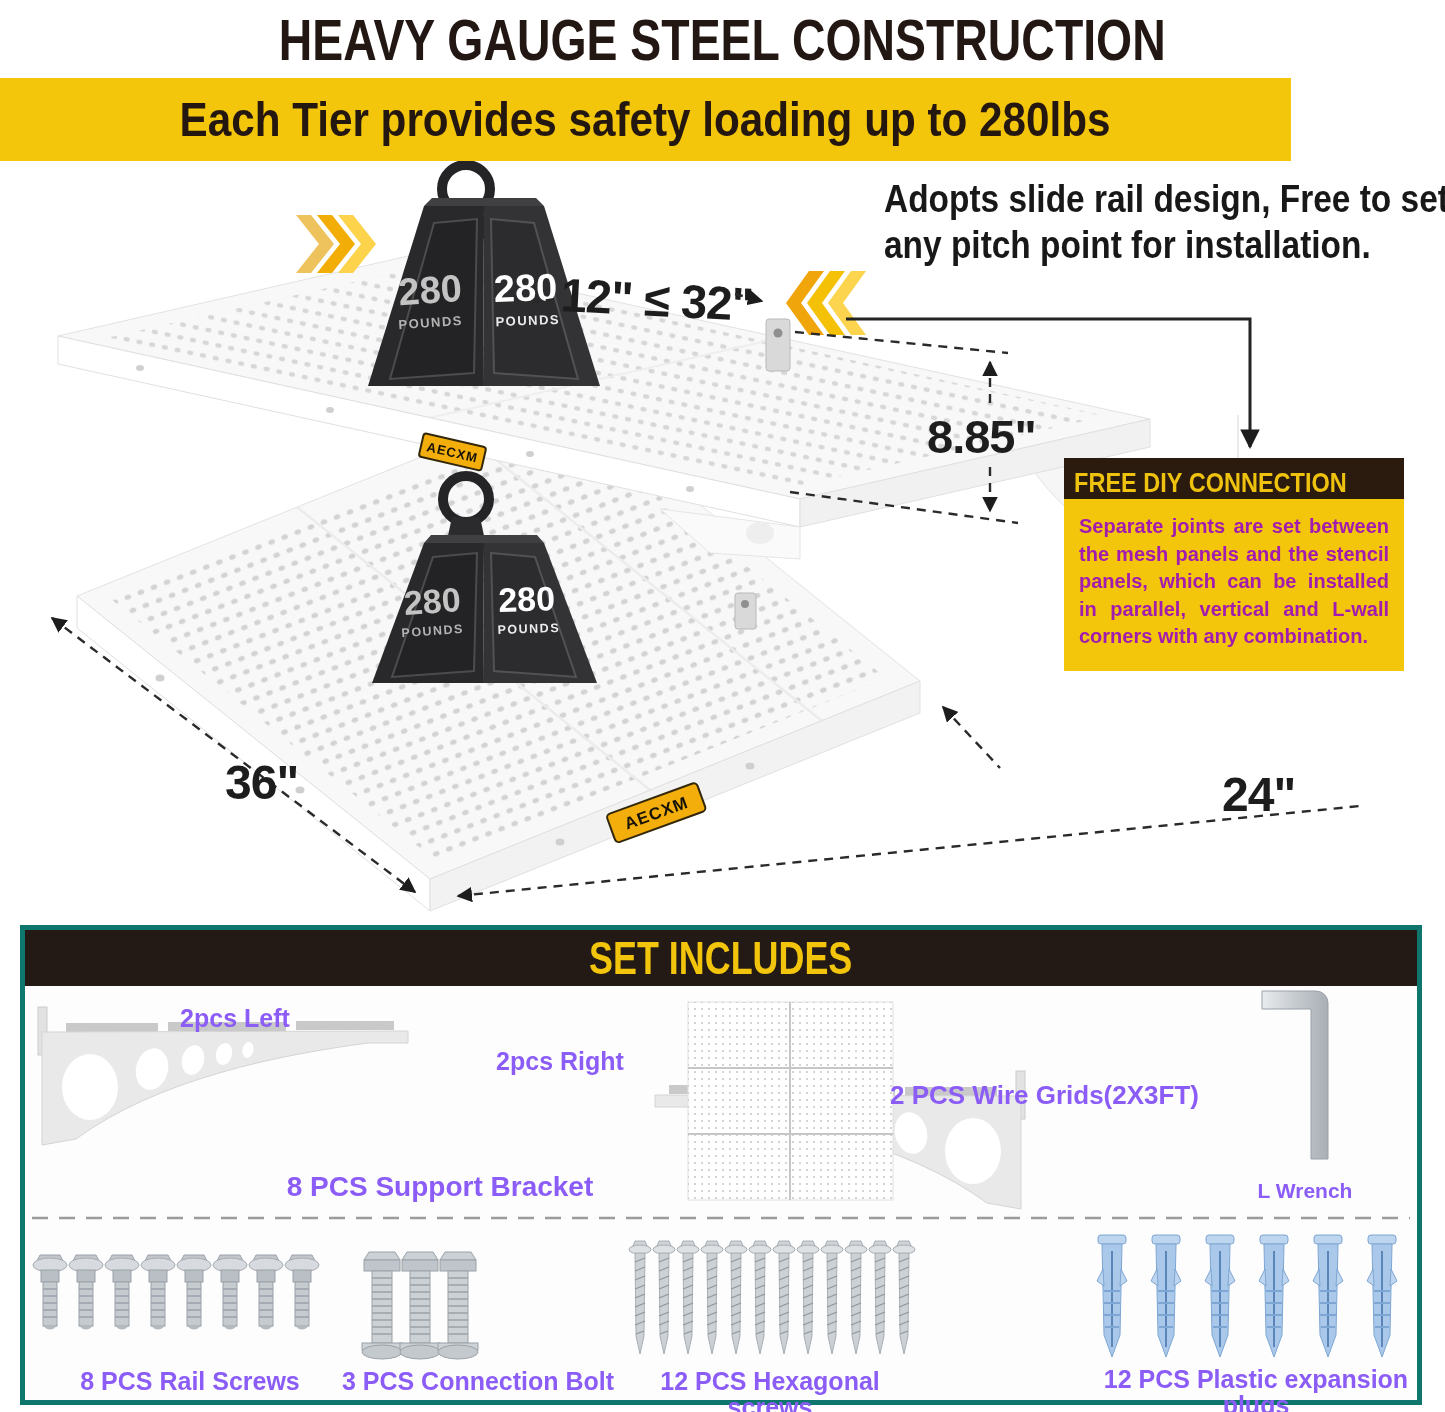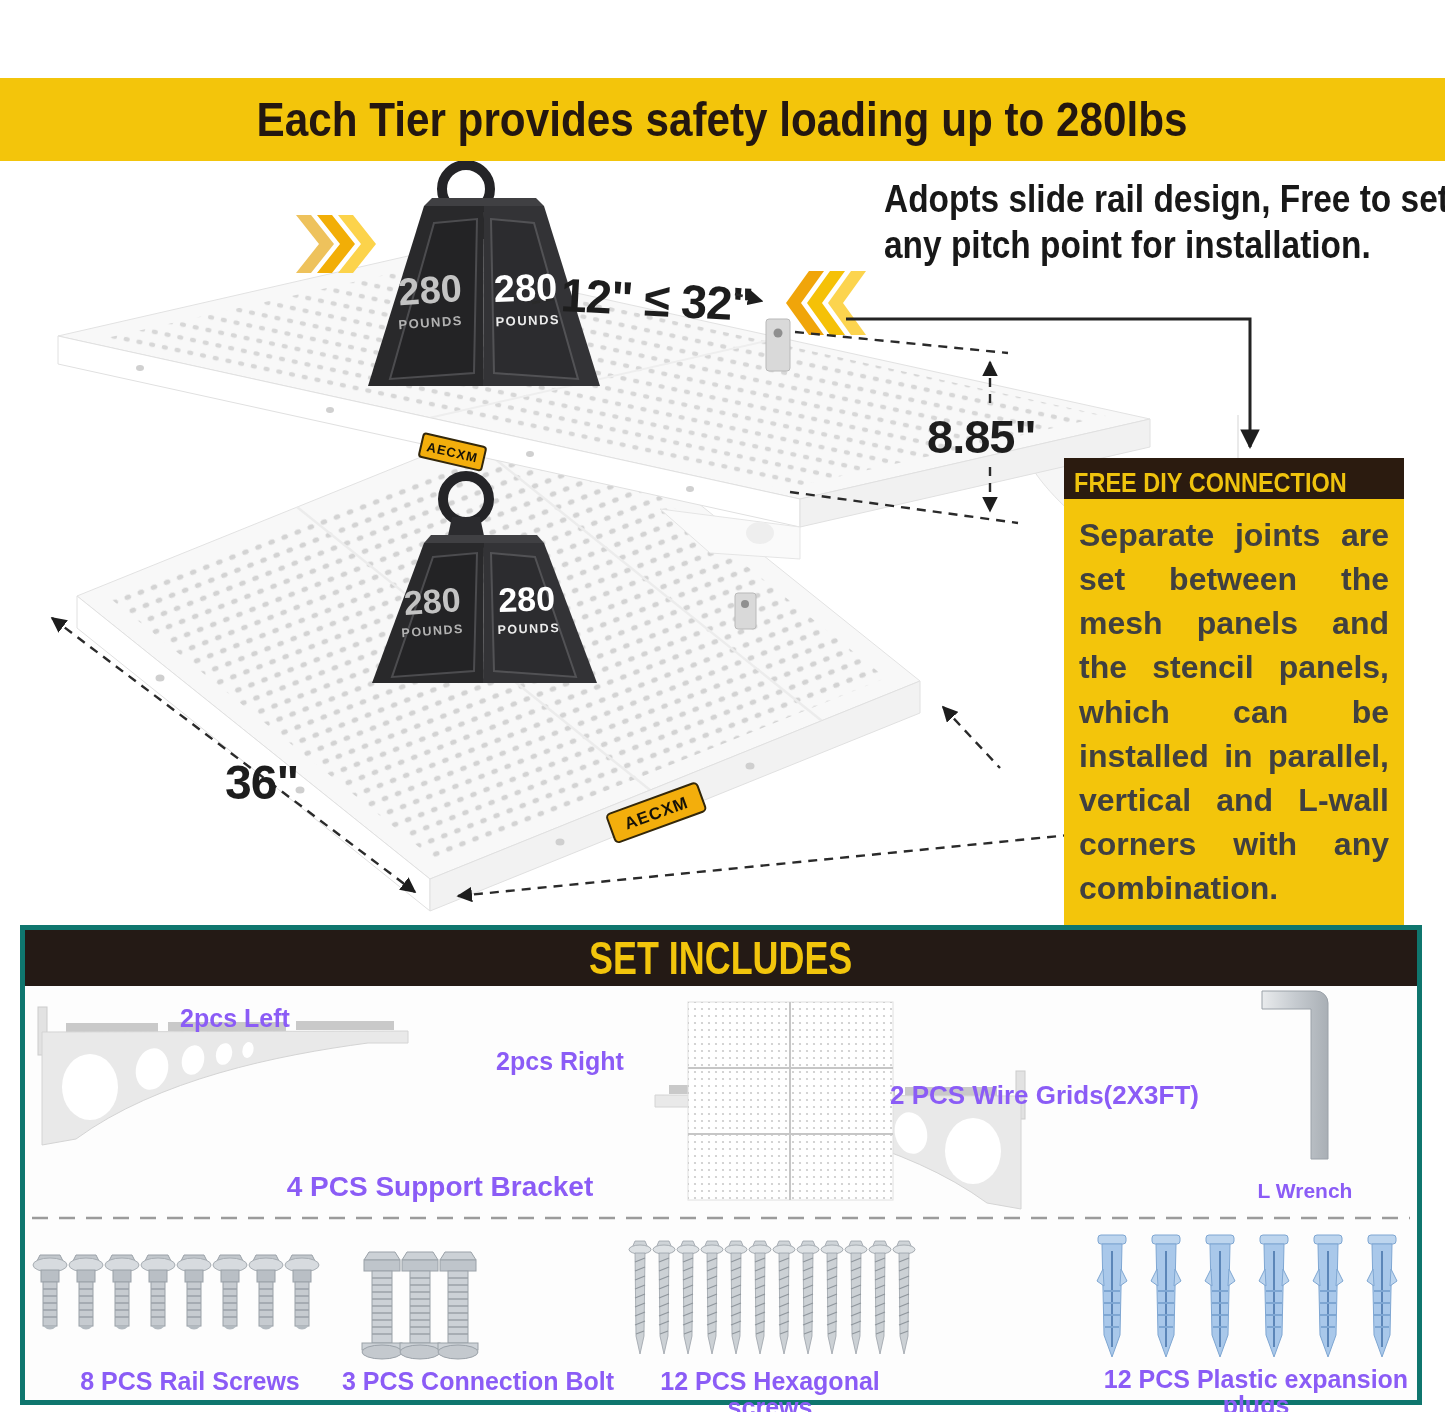--- a/index.html
+++ b/index.html
@@ -3,51 +3,54 @@
 <meta charset="utf-8">
 <style>
   html,body{margin:0;padding:0;background:#ffffff;}
   .page{position:relative;width:1445px;height:1412px;background:#ffffff;overflow:hidden;
         font-family:"Liberation Sans",sans-serif;}
   
   .title-row{position:absolute;left:0;top:0;width:1445px;height:78px;
              display:flex;align-items:center;justify-content:center;}
   .title-row span{font-size:58px;font-weight:bold;color:#221712;letter-spacing:0px;
                   transform:scaleX(.80);transform-origin:center;white-space:nowrap;}
-  .banner{position:absolute;left:0;top:78px;width:1445px;height:83px;background:#F3C50B;
+  .banner{position:absolute;left:0;top:78px;width:1291px;height:83px;background:#F3C50B;
           display:flex;align-items:center;justify-content:center;}
   .banner span{font-size:48px;font-weight:bold;color:#241710;transform:scaleX(.88);
                transform-origin:center;white-space:nowrap;}
   
   .hero-svg{position:absolute;left:0;top:161px;width:1445px;height:762px;}
   .note{position:absolute;left:884px;top:176px;width:620px;color:#181818;
         font-size:38px;font-weight:bold;line-height:1.22;transform:scaleX(.88);
         transform-origin:left top;}
   .note span{display:block;white-space:nowrap;}
   .diy{position:absolute;left:1064px;top:458px;width:340px;}
   .diy-head{height:41px;background:#2B1B0F;display:flex;align-items:flex-end;}
   .diy-head span{color:#EFC30D;font-size:28px;font-weight:bold;padding-left:12px;
                  transform:scaleX(.84);transform-origin:left center;white-space:nowrap;}
   .diy-body{background:#F3C50B;padding:14px 15px 20px 15px;}
-  .diy-body span{display:block;color:#404040;font-size:32px;font-weight:bold;
+  .diy-body span{display:block;color:#a21caf;font-size:20px;font-weight:bold;
                  line-height:1.38;text-align:justify;}
   
   .set-panel{position:absolute;left:20px;top:925px;width:1402px;height:480px;
              border:5px solid #0f766e;box-sizing:border-box;background:#fdfdfd;}
   .set-head{height:56px;background:#241A15;display:flex;align-items:center;justify-content:center;}
   .set-head span{color:#F2C50C;font-size:46px;font-weight:bold;transform:scaleX(.78);
                  transform-origin:center;white-space:nowrap;}
   .parts-svg{position:absolute;left:20px;top:985px;width:1402px;height:418px;}
   .plabel{position:absolute;color:#8b5cf6;font-weight:bold;text-align:center;line-height:1.05;}
 </style>
 </head>
 <body>
 
 <div class="page">
 
+  <div class="title-row">
+    <span>HEAVY GAUGE STEEL CONSTRUCTION</span>
+  </div>
   <div class="banner">
     <span>Each Tier provides safety loading up to 280lbs</span>
   </div>
 
   <svg class="hero-svg" viewBox="0 0 1445 762">
     <defs>
       <pattern id="dotsA" width="13" height="13" patternUnits="userSpaceOnUse" patternTransform="rotate(12)">
         <ellipse cx="5" cy="5" rx="3.1" ry="2.3" fill="#d7d7d7"></ellipse>
       </pattern>
       <pattern id="dotsB" width="14" height="14" patternUnits="userSpaceOnUse" patternTransform="rotate(-21)">
@@ -295,21 +298,21 @@
         <use href="#plugBlue" x="1129" y="250"></use>
       <use href="#plugBlue" x="1183" y="250"></use>
         <use href="#plugBlue" x="1237" y="250"></use>
       <use href="#plugBlue" x="1291" y="250"></use>
         <use href="#plugBlue" x="1345" y="250"></use>
     </g>
   </svg>
 
   <div class="plabel" style="left:145px;top:1005px;width:180px;font-size:25px;">2pcs Left</div>
   <div class="plabel" style="left:460px;top:1048px;width:200px;font-size:25px;">2pcs Right</div>
-  <div class="plabel" style="left:270px;top:1172px;width:340px;font-size:28px;">4 PCS Support Bracket</div>
+  <div class="plabel" style="left:270px;top:1172px;width:340px;font-size:28px;">8 PCS Support Bracket</div>
   <div class="plabel" style="left:890px;top:1082px;width:330px;font-size:26px;text-align:left;">2 PCS Wire Grids(2X3FT)</div>
   <div class="plabel" style="left:1225px;top:1180px;width:160px;font-size:21px;">L Wrench</div>
   <div class="plabel" style="left:60px;top:1368px;width:260px;font-size:25px;">8 PCS Rail Screws</div>
   <div class="plabel" style="left:338px;top:1368px;width:280px;font-size:25px;">3 PCS Connection Bolt</div>
   <div class="plabel" style="left:620px;top:1368px;width:300px;font-size:25px;">12 PCS Hexagonal screws</div>
   <div class="plabel" style="left:1078px;top:1366px;width:356px;font-size:25px;">12 PCS Plastic expansion plugs</div>
 
 </div>
 
 </body></html>

